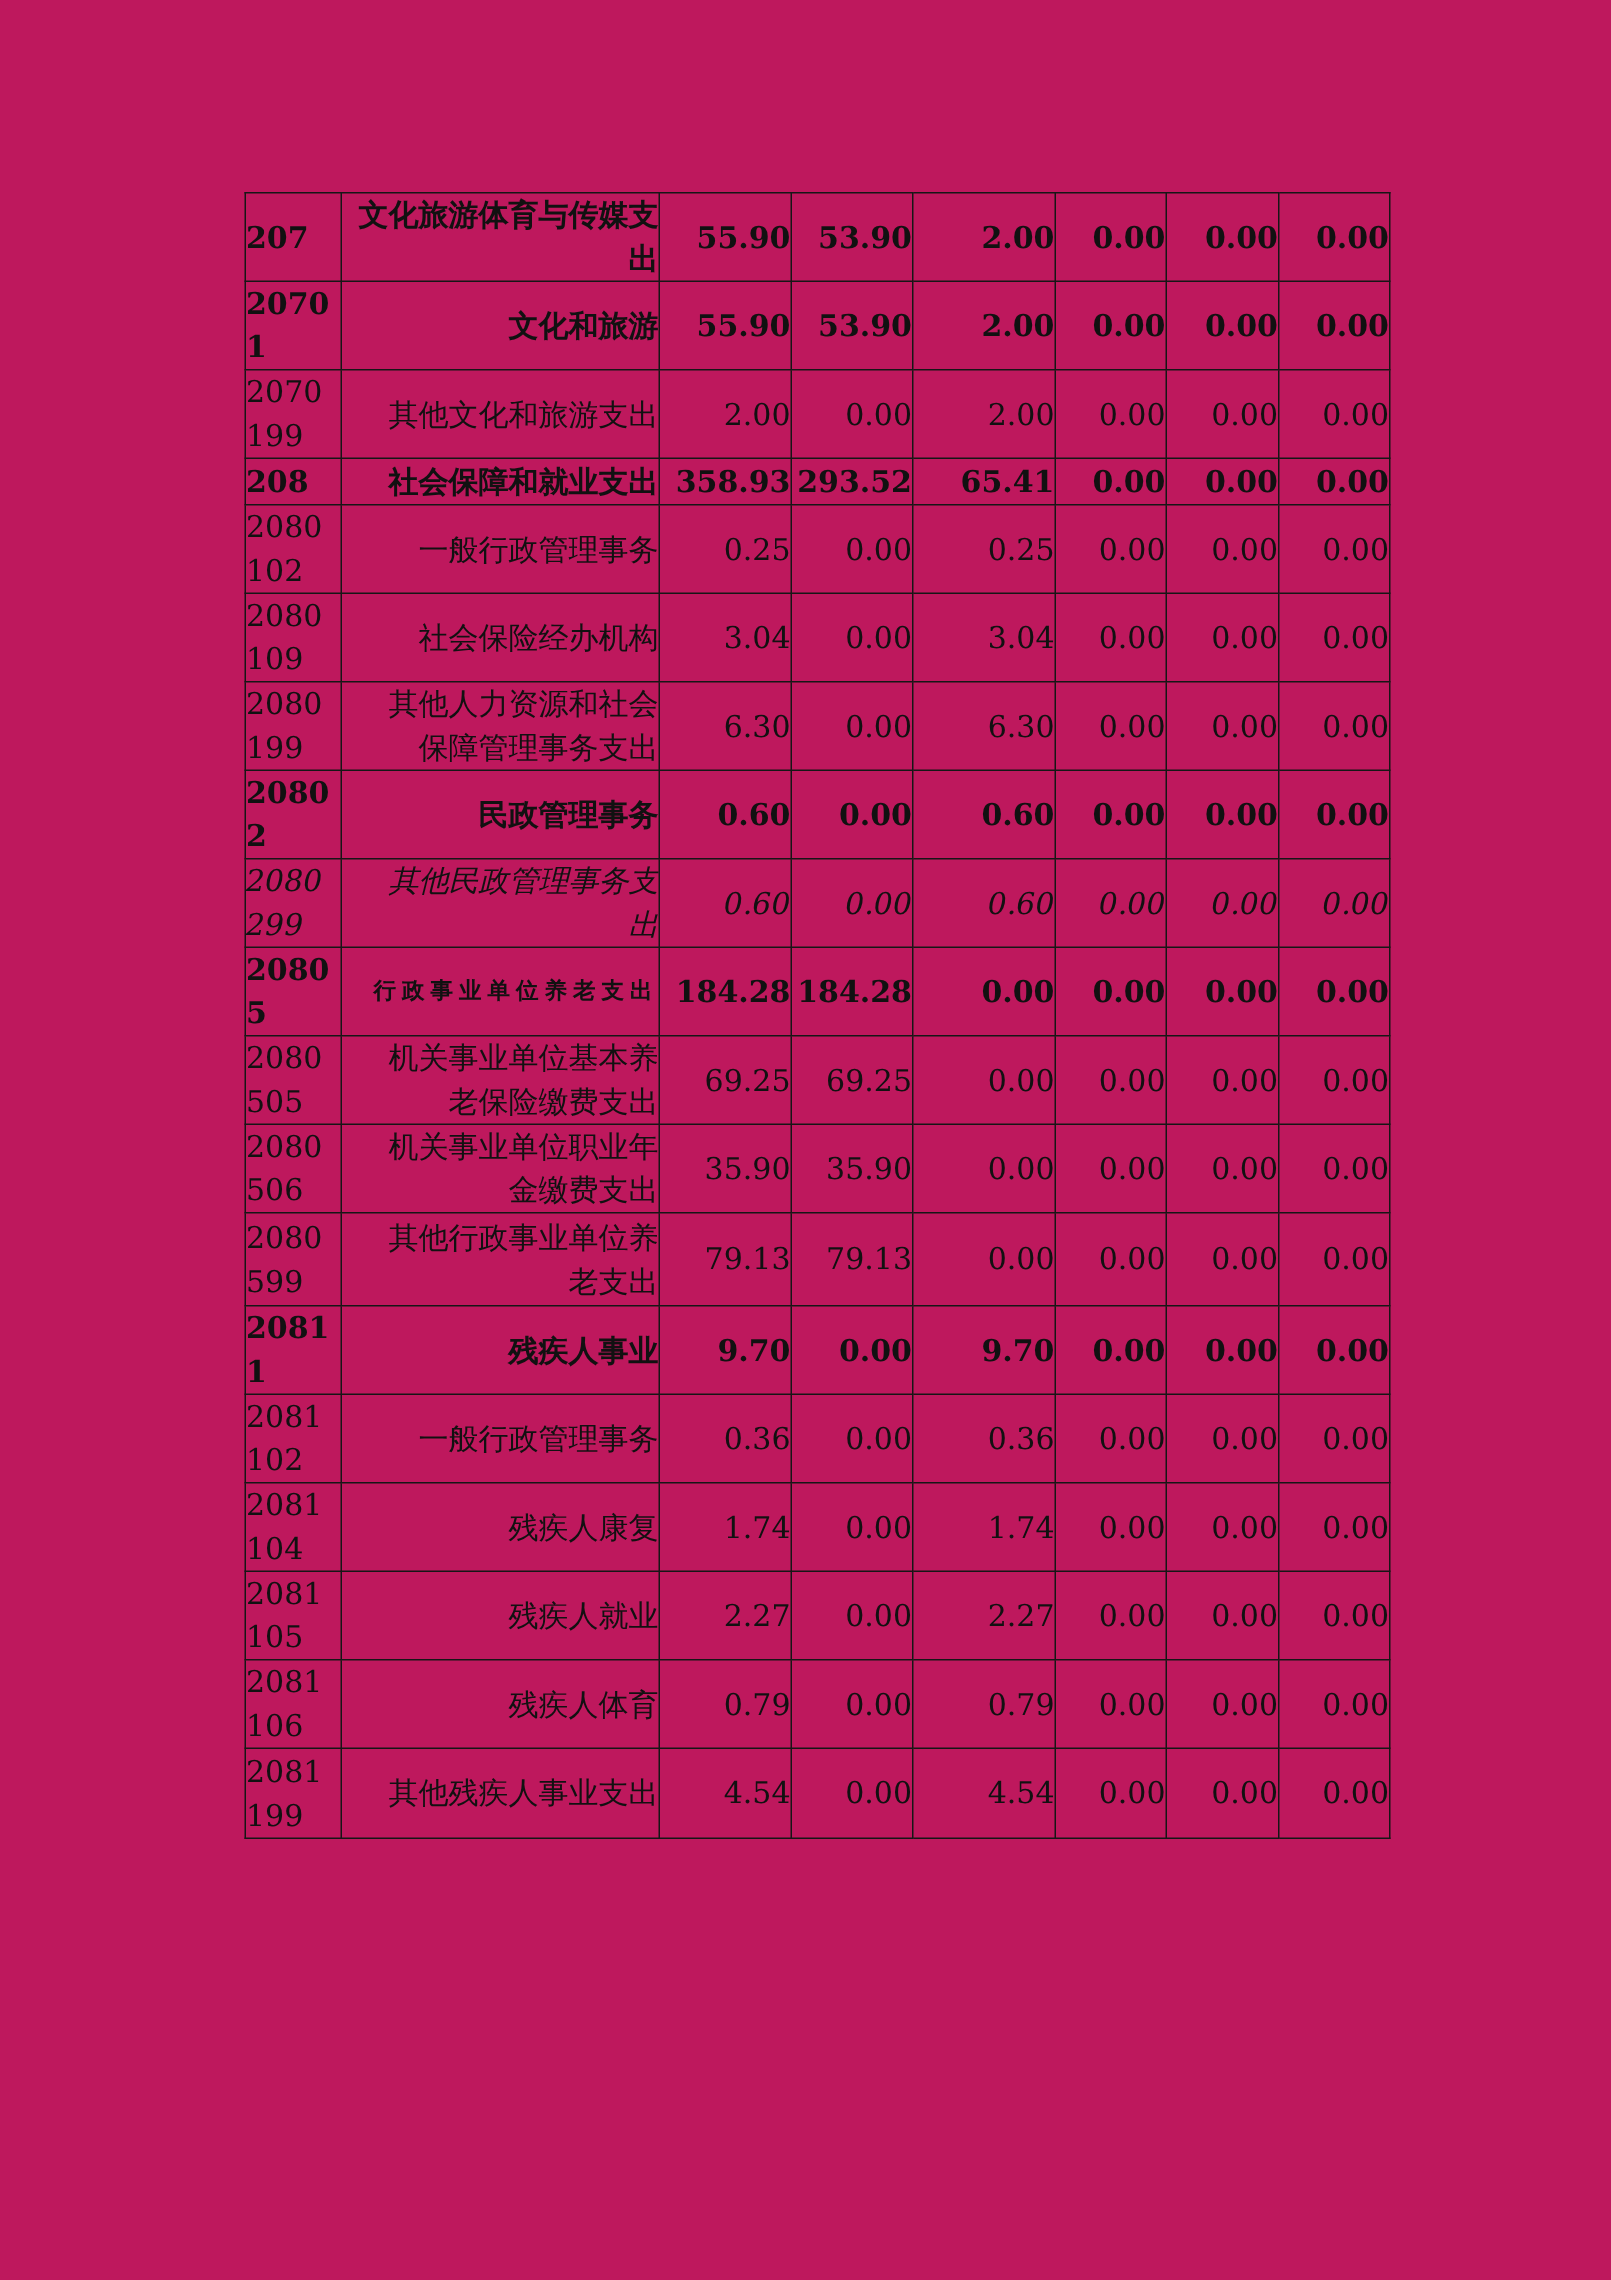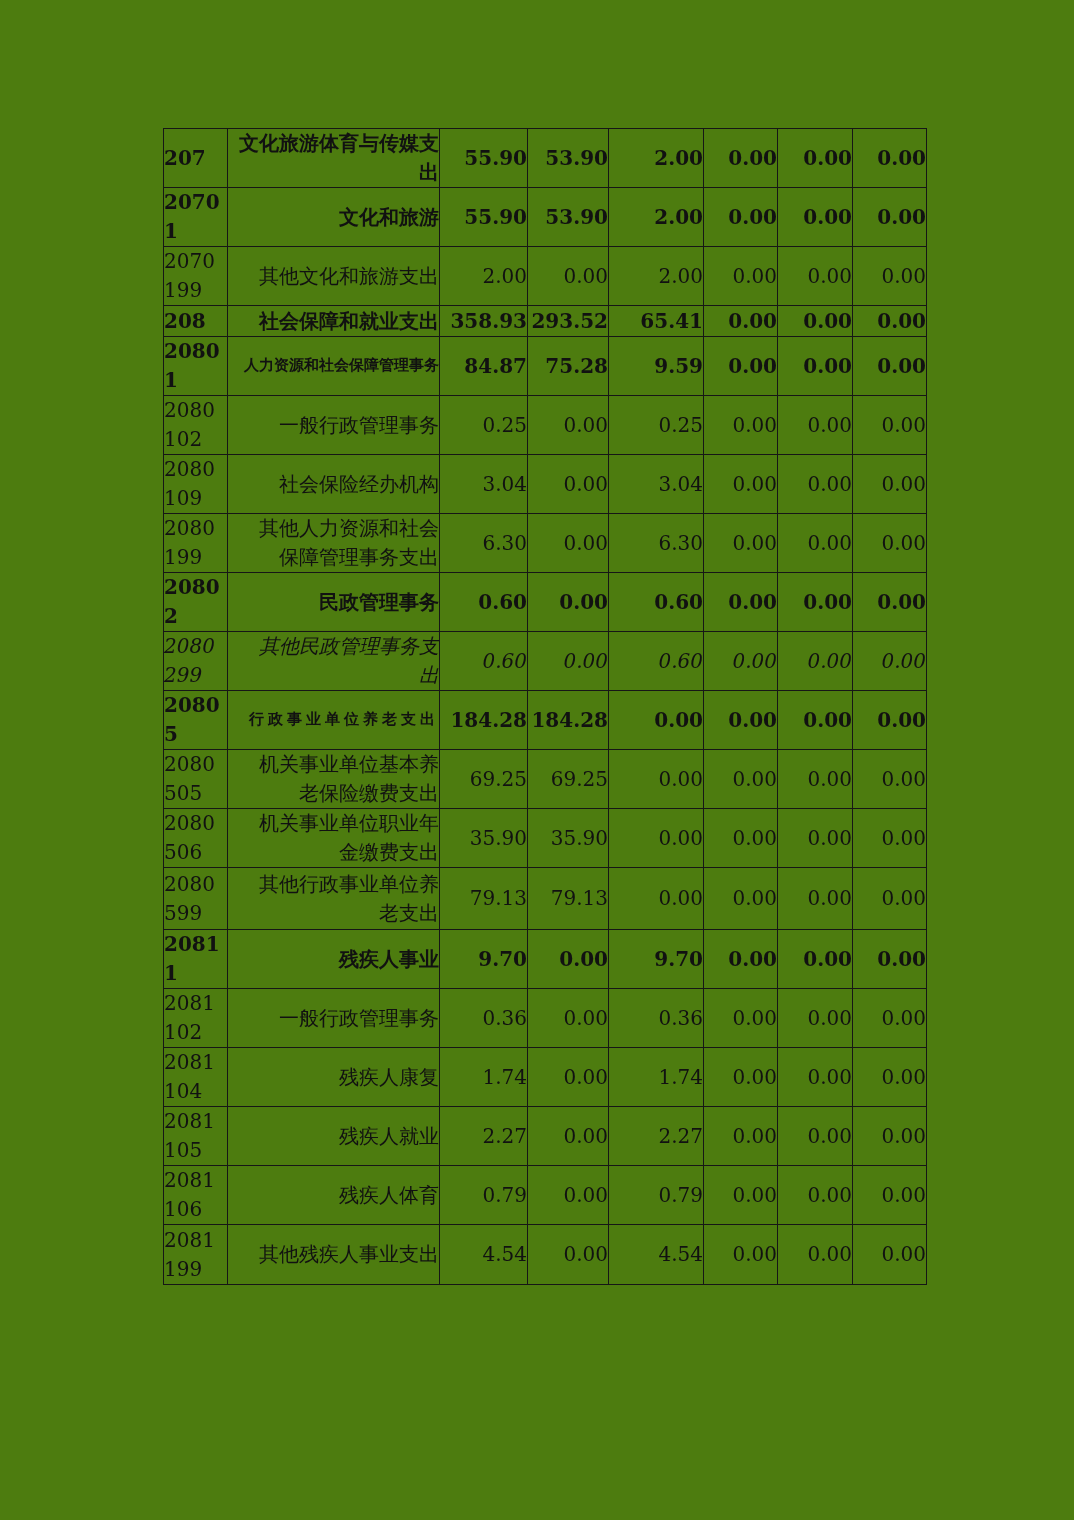--- a/index.html
+++ b/index.html
@@ -4,21 +4,21 @@
 <style>
   html, body {
     margin: 0;
     padding: 0;
     background: #ffffff;
   }
   .page {
     position: relative;
     width: 1074px;
     height: 1520px;
-    background: #4d7c0f;
+    background: #be185d;
     font-family: "DejaVu Serif", "Liberation Serif", serif;
     color: #111111;
     overflow: hidden;
   }
   table.budget {
     position: absolute;
     left: 163px;
     top: 128px;
     width: 763px;
     border-collapse: collapse;
@@ -109,30 +109,20 @@
         <tr class="bold " style="height: 31px;">
           <td class="code">208</td>
           <td class="name">社会保障和就业支出</td>
           <td class="num">358.93</td>
           <td class="num">293.52</td>
           <td class="num">65.41</td>
           <td class="num">0.00</td>
           <td class="num">0.00</td>
           <td class="num">0.00</td>
         </tr>
-        <tr class="bold compact " style="height: 58px;">
-          <td class="code">20801</td>
-          <td class="name">人力资源和社会保障管理事务</td>
-          <td class="num">84.87</td>
-          <td class="num">75.28</td>
-          <td class="num">9.59</td>
-          <td class="num">0.00</td>
-          <td class="num">0.00</td>
-          <td class="num">0.00</td>
-        </tr>
         <tr class="item " style="height: 56px;">
           <td class="code">2080102</td>
           <td class="name">一般行政管理事务</td>
           <td class="num">0.25</td>
           <td class="num">0.00</td>
           <td class="num">0.25</td>
           <td class="num">0.00</td>
           <td class="num">0.00</td>
           <td class="num">0.00</td>
         </tr>

